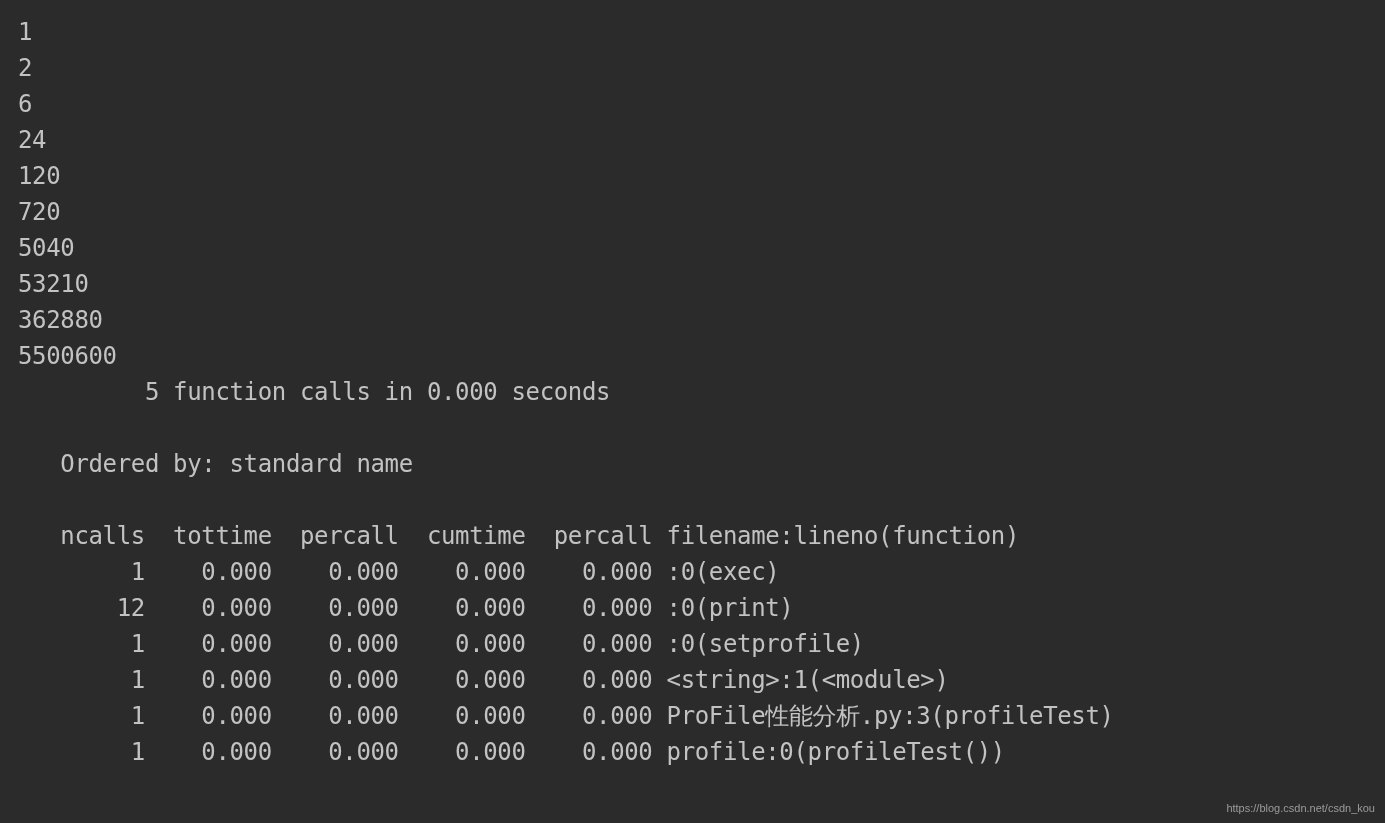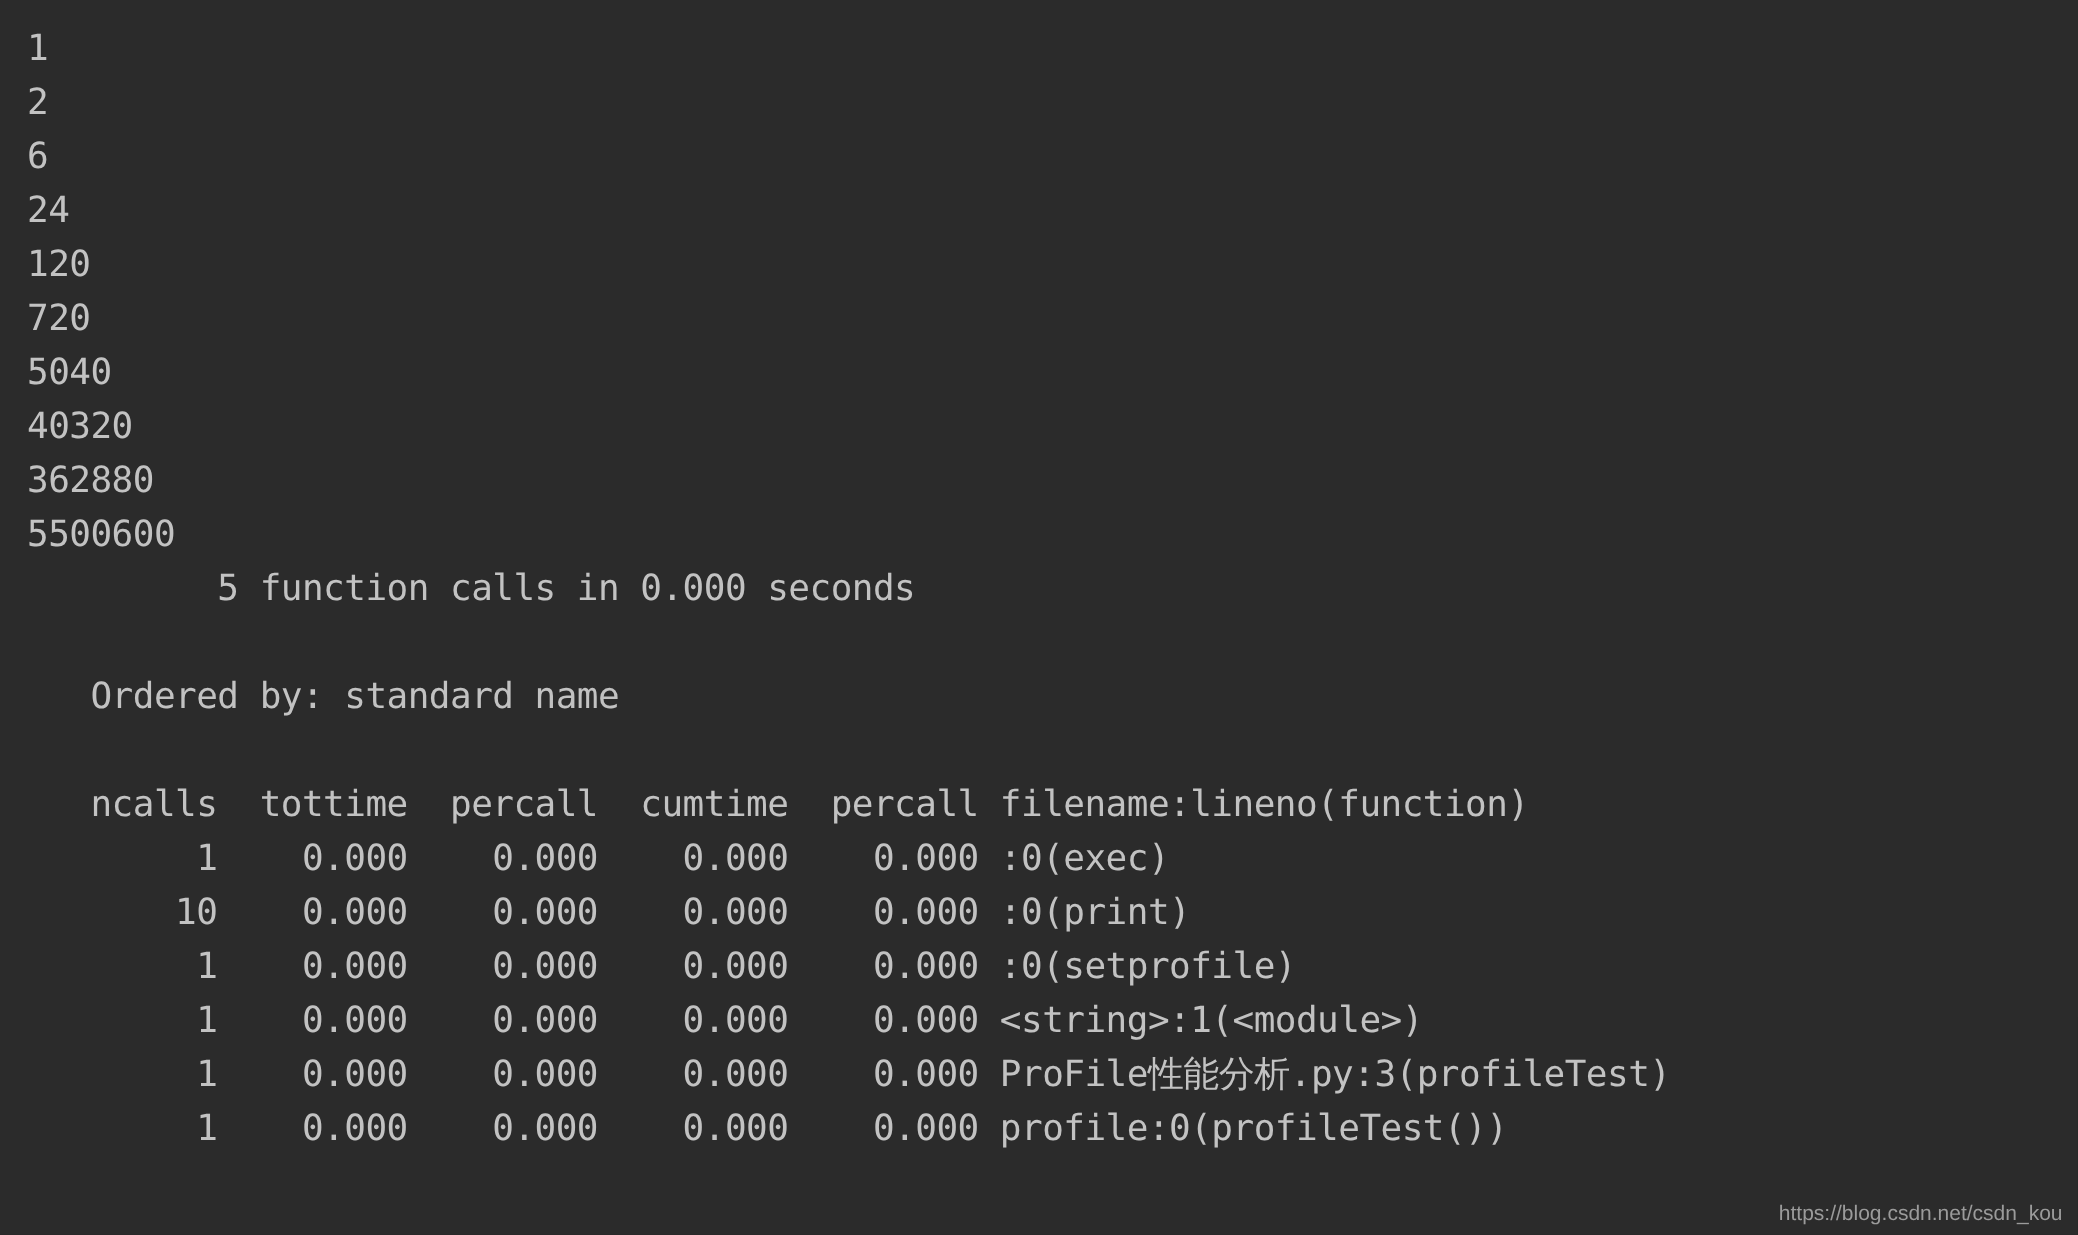--- a/index.html
+++ b/index.html
@@ -32,53 +32,53 @@
     text-rendering: optimizeLegibility;
   }
   .blank {
     color: transparent;
   }
   .watermark {
     position: absolute;
     right: 10px;
     bottom: 6px;
     font-family: "Liberation Sans", "DejaVu Sans", sans-serif;
-    font-size: 14px;
+    font-size: 11px;
     line-height: 18px;
     color: #9b9b9b;
     letter-spacing: 0px;
     white-space: pre;
   }
 </style>
 </head>
 <body>
 
 <div id="terminal">
 
   <div>
     <div class="line">1</div>
     <div class="line">2</div>
     <div class="line">6</div>
     <div class="line">24</div>
     <div class="line">120</div>
     <div class="line">720</div>
     <div class="line">5040</div>
-    <div class="line">40320</div>
+    <div class="line">53210</div>
     <div class="line">362880</div>
     <div class="line">5500600</div>
   </div>
 
   <div>
     <div class="line">         5 function calls in 0.000 seconds</div>
     <div class="line blank"> </div>
     <div class="line">   Ordered by: standard name</div>
     <div class="line blank"> </div>
     <div class="line">   ncalls  tottime  percall  cumtime  percall filename:lineno(function)</div>
     <div class="line">        1    0.000    0.000    0.000    0.000 :0(exec)</div>
-    <div class="line">       10    0.000    0.000    0.000    0.000 :0(print)</div>
+    <div class="line">       12    0.000    0.000    0.000    0.000 :0(print)</div>
     <div class="line">        1    0.000    0.000    0.000    0.000 :0(setprofile)</div>
     <div class="line">        1    0.000    0.000    0.000    0.000 &lt;string&gt;:1(&lt;module&gt;)</div>
     <div class="line">        1    0.000    0.000    0.000    0.000 ProFile性能分析.py:3(profileTest)</div>
     <div class="line">        1    0.000    0.000    0.000    0.000 profile:0(profileTest())</div>
   </div>
 
   <div class="watermark">https://blog.csdn.net/csdn_kou</div>
 
 </div>
 

